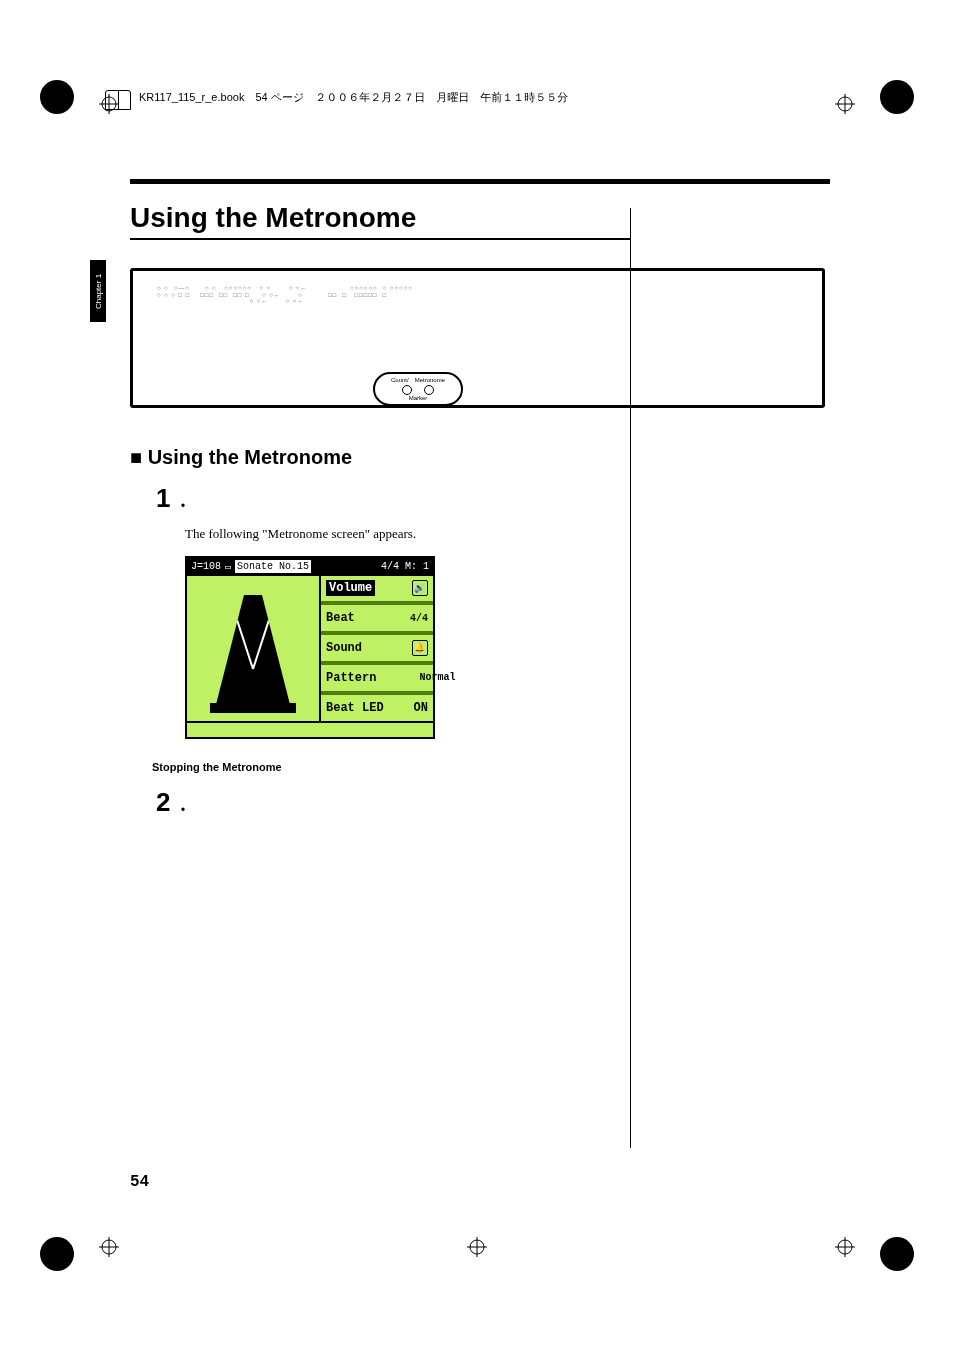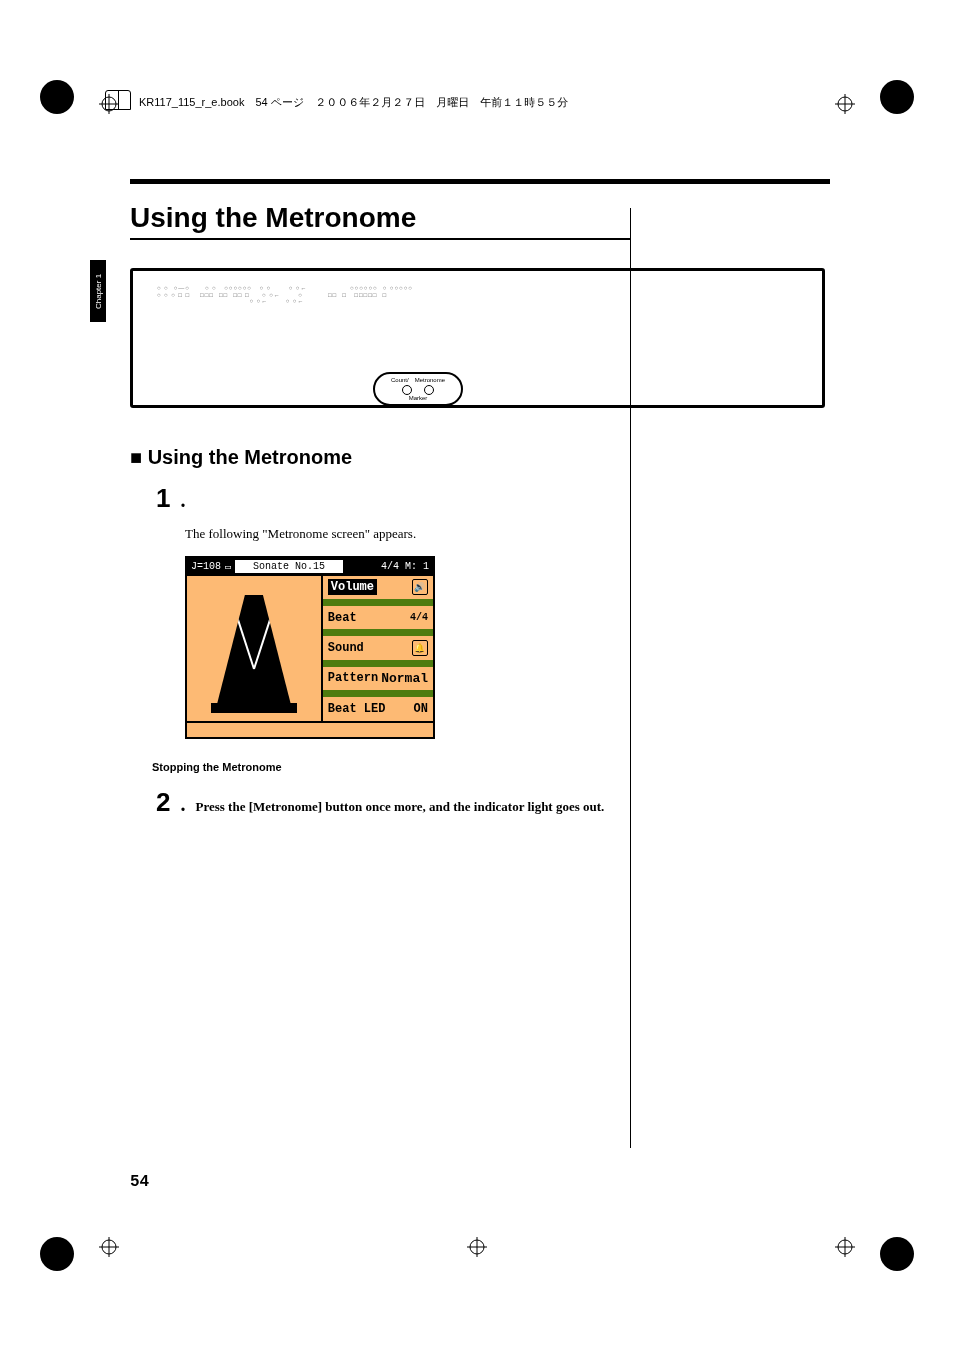--- a/index.html
+++ b/index.html
@@ -15,21 +15,21 @@
   .cd-tl { top: 80px; left: 40px; }
   .cd-tr { top: 80px; right: 40px; }
   .cd-bl { bottom: 80px; left: 40px; }
   .cd-br { bottom: 80px; right: 40px; }
   .reg-mark { position:absolute; width:20px; height:20px; }
   .reg-mark svg { width:100%; height:100%; }
   .rm-tl { top: 94px; left: 99px; }
   .rm-tr { top: 94px; right: 99px; }
   .rm-bl { bottom: 94px; left: 99px; }
   .rm-br { bottom: 94px; right: 99px; }
-  .header-line { position: absolute; top: 90px; left: 105px; font-size: 11px; font-family: sans-serif; display:flex; align-items:flex-end; gap:8px; }
+  .header-line { position: absolute; top: 90px; left: 105px; font-size: 11px; font-family: sans-serif; display:flex; align-items:flex-start; gap:8px; }
   .book-icon { width: 26px; height: 20px; border: 1px solid #000; border-radius: 3px 3px 0 0; position: relative; display:inline-block; }
   .book-icon::before { content:''; position:absolute; left:50%; top:0; width:1px; height:100%; background:#000; }
 
   .content { position: absolute; left: 130px; top: 175px; width: 700px; }
   .chapter-title { font-family: Arial, Helvetica, sans-serif; font-weight: bold; font-size: 15px; margin-bottom: 10px; }
   .title-rule { height: 5px; background: #000; margin-top: 4px; margin-bottom: 18px; width: 700px; }
   .main-heading { font-family: Arial, Helvetica, sans-serif; font-weight: 800; font-size: 28px; border-bottom: 2px solid #000; padding-bottom: 4px; width: 500px; }
   .intro-para { font-size: 13px; margin-left: 55px; margin-top: 18px; width: 430px; line-height: 1.5; }
 
   .chapter-tab { position: absolute; left: 90px; top: 260px; width: 16px; height: 62px; background: #000; color: #fff; font-size: 8px; font-family: Arial, sans-serif; display:flex; align-items:center; justify-content:center; writing-mode: vertical-rl; transform: rotate(180deg); }
@@ -43,31 +43,31 @@
   .sub-heading { font-family: Arial, Helvetica, sans-serif; font-weight: 800; font-size: 20px; margin-top: 38px; }
   .sub-heading::before { content: '■ '; }
 
   .step { display:flex; align-items:baseline; gap:10px; margin-top: 14px; margin-left: 26px; }
   .step-num { font-family: Arial, Helvetica, sans-serif; font-weight: 800; font-size: 26px; }
   .step-dot { font-weight:800; font-size:20px; }
   .step-text { font-size: 13px; font-weight: bold; width: 440px; line-height:1.5; }
 
   .body-text { font-size: 13px; margin-left: 55px; margin-top: 10px; width: 450px; line-height:1.5; }
 
-  .metronome-screen { margin-left: 55px; margin-top: 12px; width: 250px; border: 2px solid #000; font-family: 'Courier New', monospace; font-size: 12px; background: #fdba74; }
+  .metronome-screen { margin-left: 55px; margin-top: 12px; width: 250px; border: 2px solid #000; font-family: 'Courier New', monospace; font-size: 12px; background: #bef264; }
   .ms-titlebar { display:flex; justify-content:space-between; align-items:center; background:#000; color:#fff; padding: 2px 4px; font-size:10px; height:18px; }
-  .ms-titlebar .song { background:#fff; color:#000; padding:1px 18px; }
+  .ms-titlebar .song { background:#fff; color:#000; padding:1px 2px; }
   .ms-body { display:flex; height: 145px; }
   .ms-left { width: 138px; border-right:2px solid #000; position:relative; display:flex; align-items:flex-end; justify-content:center; padding-bottom:8px; }
   .metronome-shape { width: 74px; height: 110px; background: #000; clip-path: polygon(38% 0, 62% 0, 100% 100%, 0 100%); position:relative; }
   .metronome-shape::after { content:''; position:absolute; top:4px; left:50%; width:2px; height:70px; background:#fff; transform: translateX(-50%) rotate(-18deg); transform-origin: bottom center; }
   .metronome-shape::before { content:''; position:absolute; top:4px; left:50%; width:2px; height:70px; background:#fff; transform: translateX(-50%) rotate(18deg); transform-origin: bottom center; }
   .metronome-base { width: 86px; height: 10px; background: #000; margin-top:-2px; }
   .ms-right { width: 112px; display:flex; flex-direction:column; }
-  .ms-row { display:flex; justify-content:space-between; align-items:center; border-bottom:7px solid #4d7c0f; padding: 3px 5px; flex:1; font-weight:bold; }
+  .ms-row { display:flex; justify-content:space-between; align-items:center; border-bottom:4px solid #4d7c0f; padding: 3px 5px; flex:1; font-weight:bold; }
   .ms-row:last-child { border-bottom: none; }
   .ms-row .label.inv { background:#000; color:#fff; padding:1px 3px; }
   .ms-row .val-icon { width:16px; height:16px; border:1px solid #000; border-radius:2px; display:flex; align-items:center; justify-content:center; font-size:9px; }
   .ms-footer { height: 16px; border-top: 2px solid #000; }
 
   .subsection-title { font-family: Arial, Helvetica, sans-serif; font-weight: bold; font-size: 11px; margin-top: 22px; margin-left: 22px; }
 
   .page-number { position: absolute; left: 130px; bottom: 160px; font-family: Liberation Mono, monospace; font-weight: bold; font-size: 16px; }
 
   .right-vline { position: absolute; left: 630px; top: 208px; width: 1px; height: 940px; background: #000; }
@@ -174,34 +174,33 @@
         <div class="ms-row">
           <span class="label">Beat</span>
           <span style="font-size:10px; font-weight:bold;">4/4</span>
         </div>
         <div class="ms-row">
           <span class="label">Sound</span>
           <span class="val-icon">🔔</span>
         </div>
         <div class="ms-row">
           <span class="label">Pattern</span>
-          <span style="font-size:13px;">Normal</span>
+          <span style="font-size:10px;padding-left:43px;">Normal</span>
         </div>
         <div class="ms-row">
           <span class="label">Beat LED</span>
           <span>ON</span>
         </div>
       </div>
     </div>
     <div class="ms-footer"></div>
   </div>
 
 
   <div class="subsection-title">Stopping the Metronome</div>
 
   <div class="step">
     <span class="step-num">2</span>
       <span class="step-dot">.</span>
-    <span class="step-text">Press the [Metronome] button once more, and the indicator light goes out.</span>
   </div>
 </div>
 
 <div class="page-number">54</div>
 
 </body></html>

